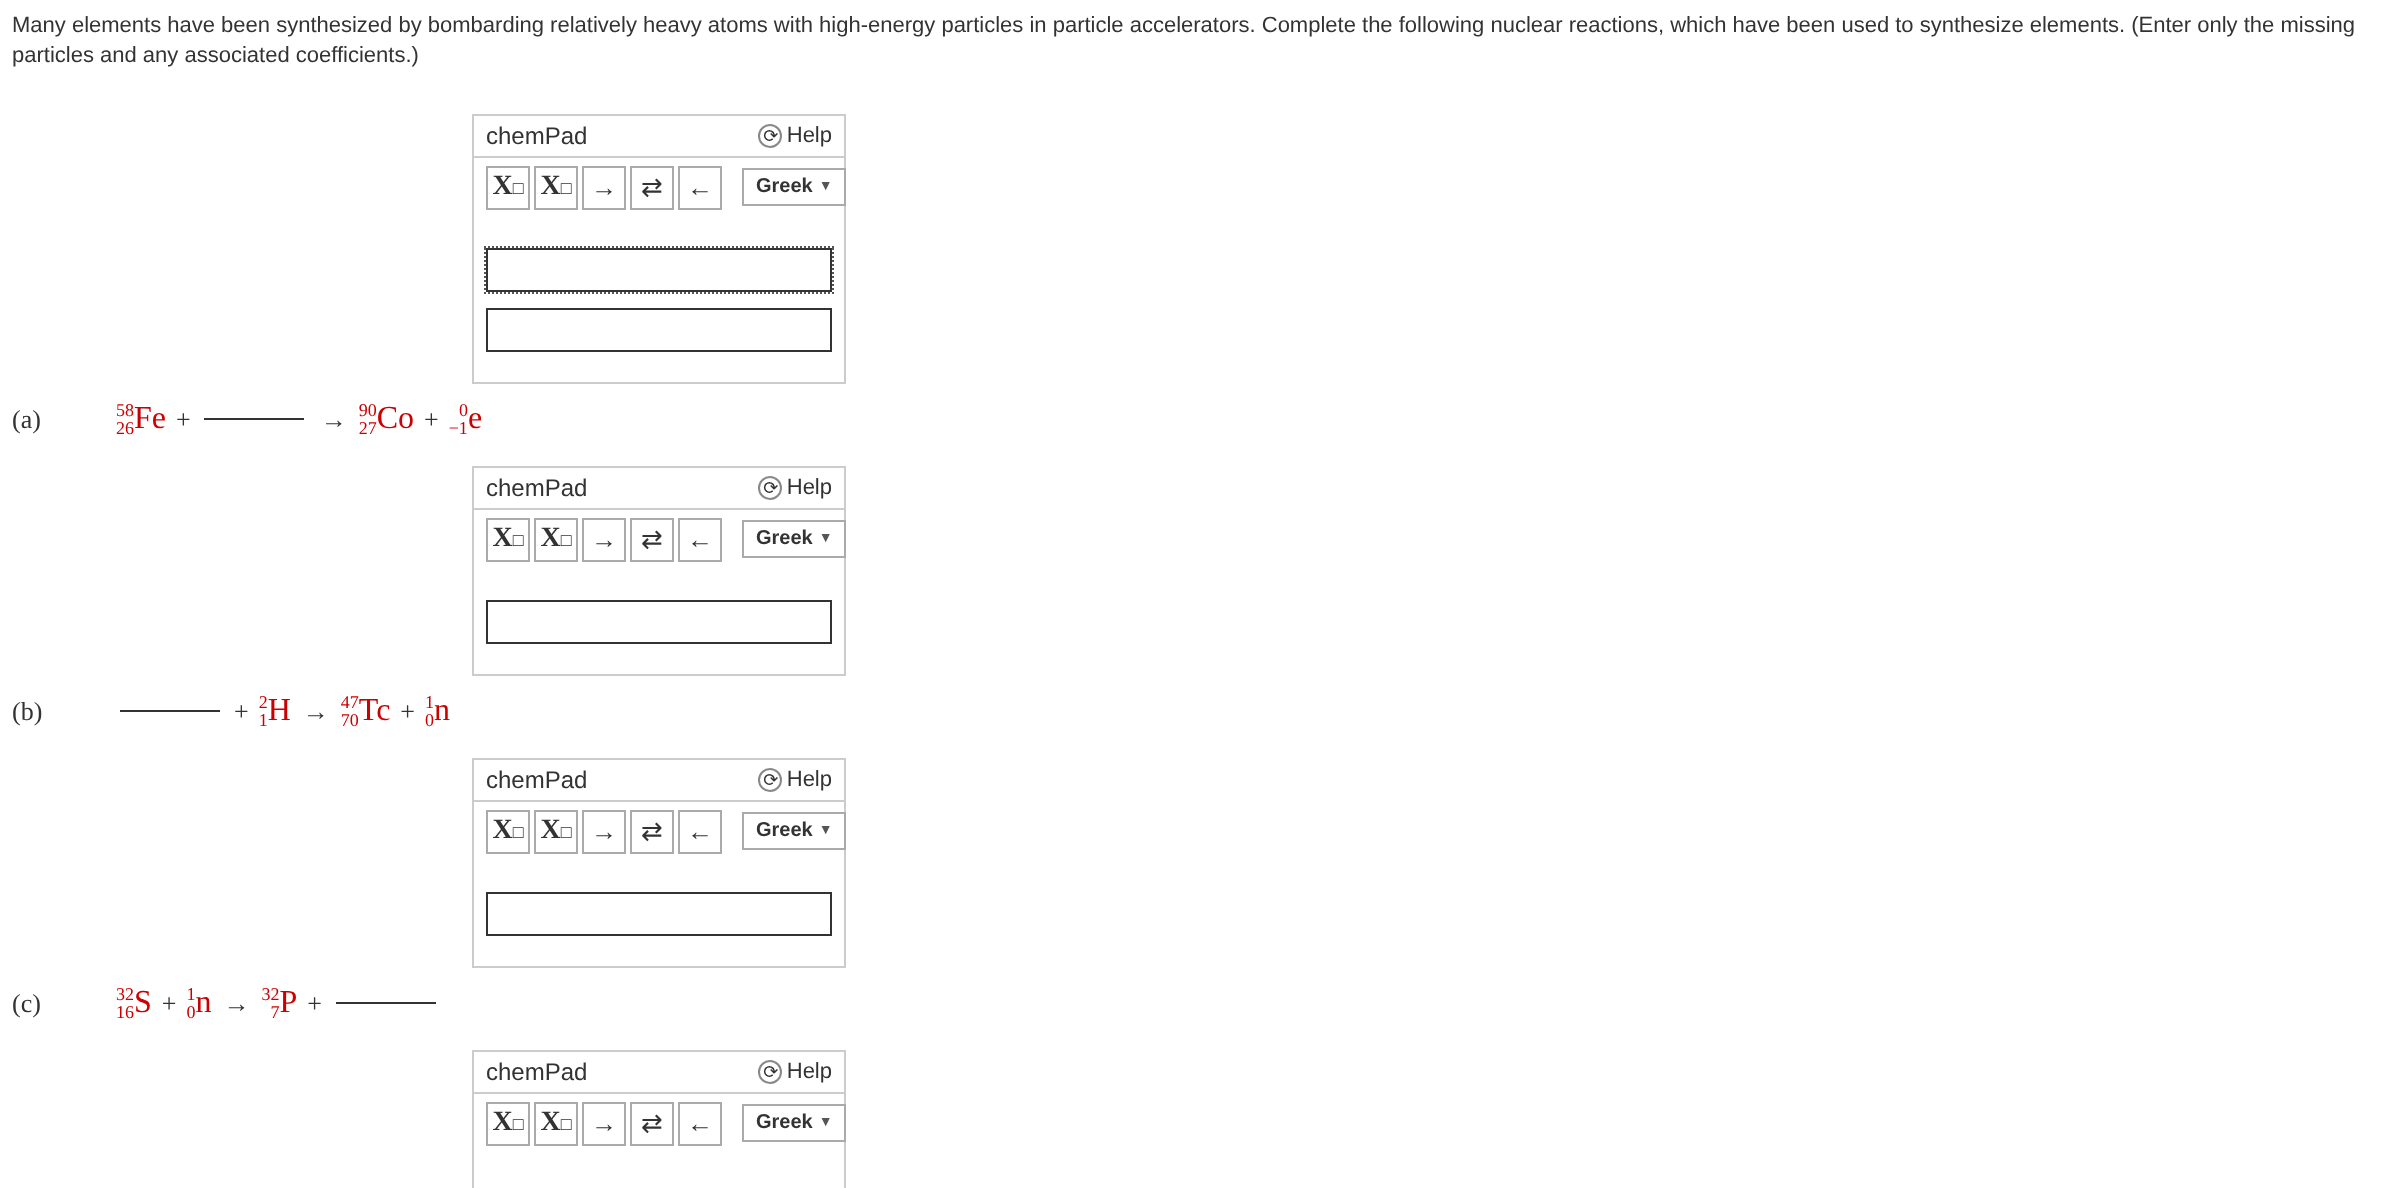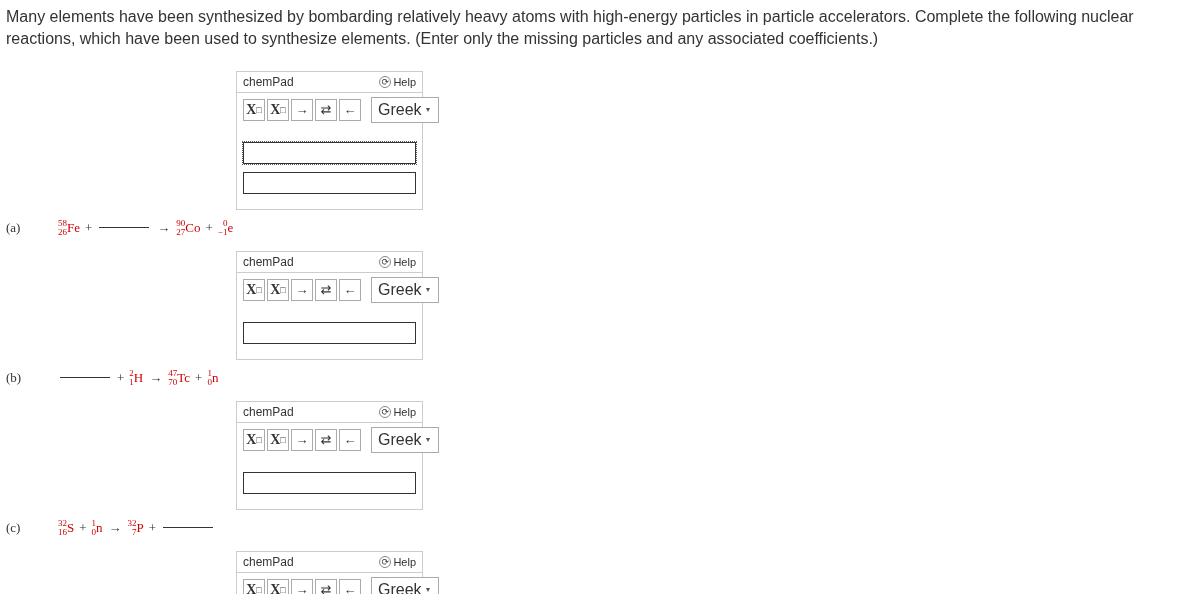--- a/index.html
+++ b/index.html
@@ -4,21 +4,21 @@
   <style>
     * { margin: 0; padding: 0; box-sizing: border-box; }
     body {
       font-family: Arial, sans-serif;
       font-size: 13px;
       color: #333;
       background: #fff;
       padding: 6px;
     }
     .instructions {
-      font-size: 16px;
+      font-size: 11px;
       margin-bottom: 20px;
       line-height: 1.4;
     }
     
     .problem-block {
       margin-bottom: 10px;
     }
     
     .chempad-container {
       width: 187px;
@@ -80,26 +80,27 @@
       font-family: 'Times New Roman', serif;
     }
     
     .tool-btn.sub {
       font-size: 14px;
     }
     
     .greek-btn {
       border: 1px solid #aaa;
       padding: 3px 6px;
-      font-size: 16px;
+      font-size: 10px;
       background: #fff;
       margin-left: 8px;
       display: flex;
       align-items: center;
       gap: 3px;
+      font-weight: bold;
     }
     .greek-btn::after {
       content: '▼';
       font-size: 7px;
       color: #555;
     }
     
     .chempad-body {
       padding: 15px 6px 15px 6px;
     }
@@ -147,21 +148,21 @@
     .nuclide .scripts {
       display: inline-flex;
       flex-direction: column;
       font-size: 9px;
       line-height: 9px;
       text-align: right;
       margin-right: 0px;
     }
     
     .nuclide .symbol {
-      font-size: 13px;
+      font-size: 16px;
     }
     
     .arrow {
       margin: 0 4px;
     }
     
     .plus {
       margin: 0 3px;
     }
     .black { color: #333 !important; }

